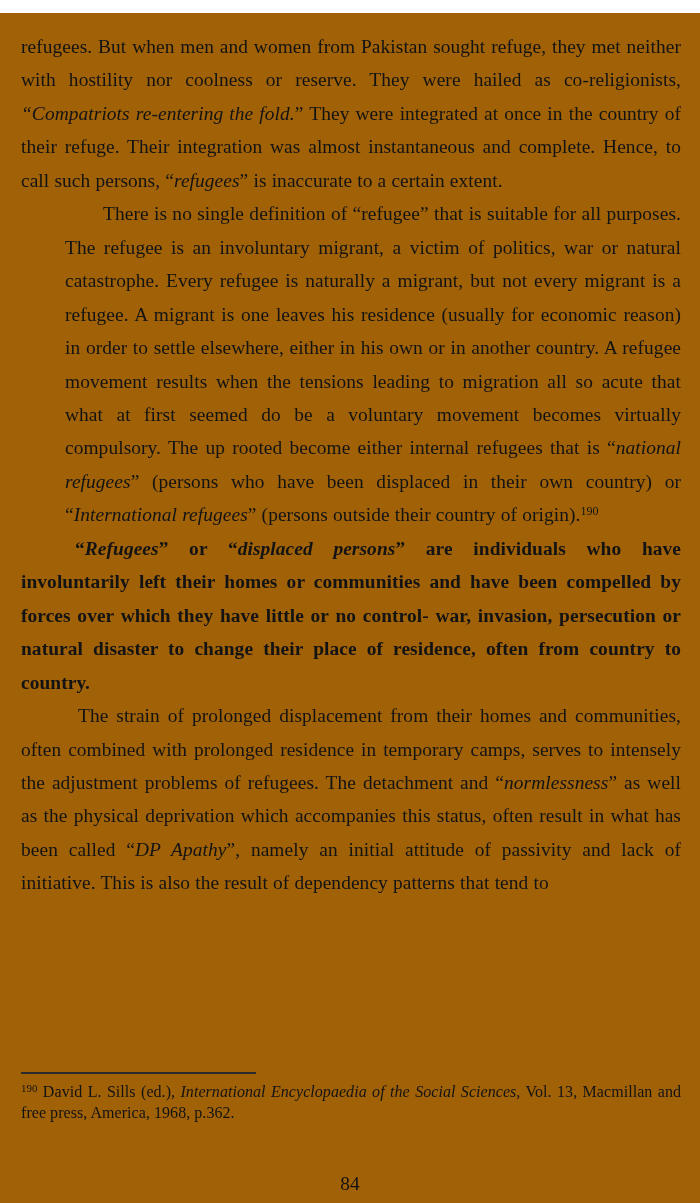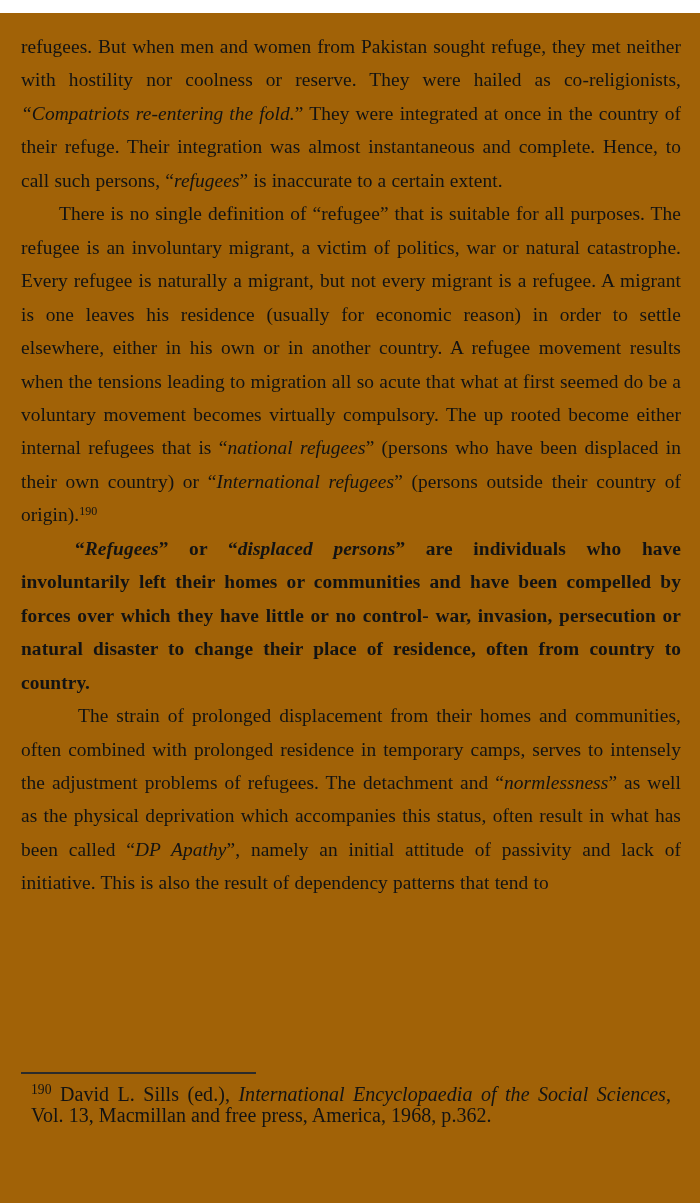--- a/index.html
+++ b/index.html
@@ -40,21 +40,21 @@
     font-size: 19.4px;
     line-height: 33.45px;
     text-align: justify;
     text-justify: inter-word;
     letter-spacing: 0.08px;
     word-spacing: 0.2px;
     color: #131313;
   }
 
   p.para.indent-1 { text-indent: 0; }
-  p.para.indent-2 { text-indent: 38px; }
+  p.para.indent-2 { text-indent: 38px; margin-left: 44px; }
   p.para.indent-3 { text-indent: 54px; font-weight: bold; }
   p.para.indent-4 { text-indent: 57px; }
 
   .ital {
     font-style: italic;
   }
 
   sup.fnmark {
     font-size: 0.62em;
     vertical-align: 0.52em;
@@ -73,22 +73,22 @@
   .footnote-rule {
     width: 235px;
     height: 0;
     border: 0;
     border-top: 2px solid #2b2b2b;
     margin: 0 0 8px 0;
     padding: 0;
   }
 
   .footnote-text {
-    margin: 10px;
-    font-size: 20px;
+    margin: 0;
+    font-size: 16px;
     line-height: 20.5px;
     text-align: justify;
     color: #131313;
     letter-spacing: 0.05px;
   }
 
   .footnote-text sup.fnnum {
     font-size: 0.68em;
     vertical-align: 0.5em;
     line-height: 0;
@@ -120,14 +120,15 @@
 
     <p class="para indent-4"><span>The strain of prolonged displacement from their homes and communities, often combined with prolonged residence in temporary camps, serves to intensely the adjustment problems of refugees. The detachment and “</span><span class="ital">normlessness</span><span>” as well as the physical deprivation which accompanies this status, often result in what has been called “</span><span class="ital">DP Apathy</span><span>”, namely an initial attitude of passivity and lack of initiative. This is also the result of dependency patterns that tend to</span></p>
 
   </div>
 
   <div class="footnote-block">
     <hr class="footnote-rule">
     <p class="footnote-text"><sup class="fnnum">190</sup><span> David L. Sills (ed.), </span><span class="ital">International Encyclopaedia of the Social Sciences</span><span>, Vol. 13, Macmillan and free press, America, 1968, p.362.</span></p>
   </div>
 
+  <div class="page-number">84</div>
 
 </div>
 
 </body></html>

